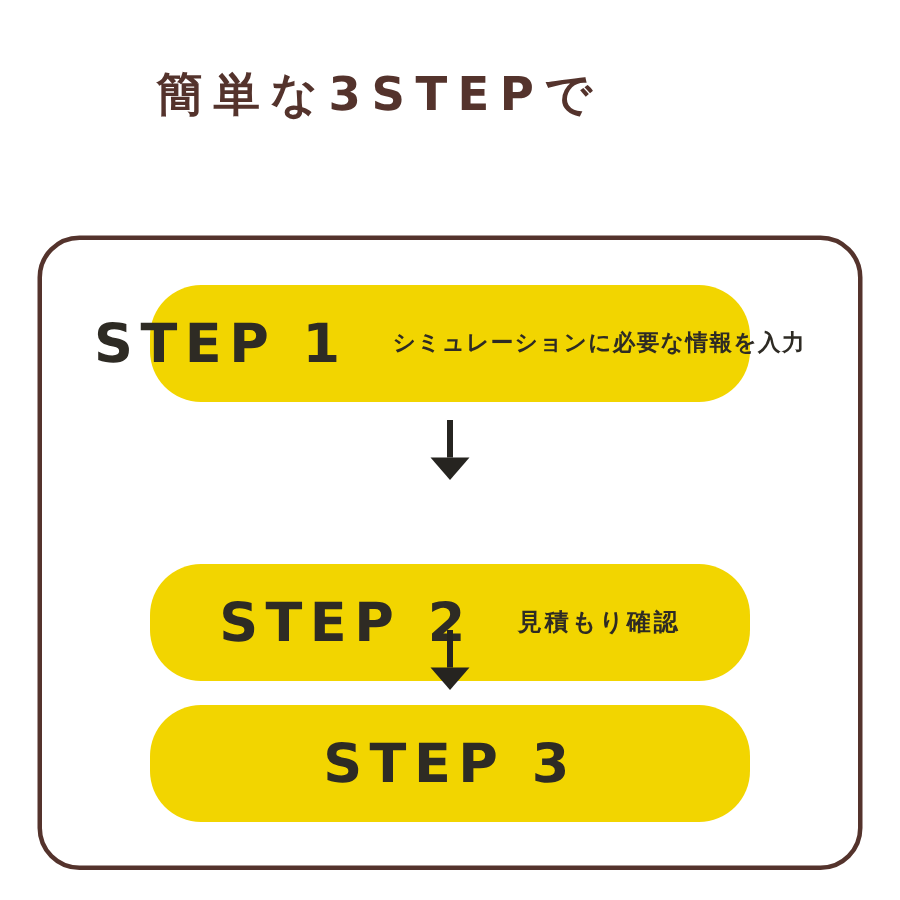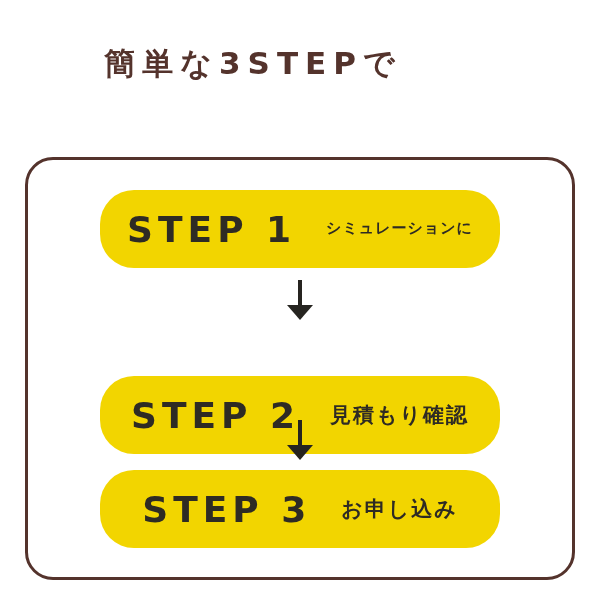--- a/index.html
+++ b/index.html
@@ -58,21 +58,21 @@
   .pill-1 { top: 30px; }
   .pill-2 { top: 170px; margin-top: 46px; }
   .pill-3 { top: 310px; }
   .step-label {
     font-size: 36px;
     font-weight: bold;
     letter-spacing: 5px;
     white-space: nowrap;
   }
   .step-desc {
-    font-size: 21px;
+    font-size: 16px;
     font-weight: bold;
     letter-spacing: 2px;
     white-space: nowrap;
   }
   .step-desc-small {
     display: flex;
     flex-direction: row;
     font-size: 15px;
     font-weight: bold;
     line-height: 1.55;
@@ -112,38 +112,38 @@
   <header class="title">
     <div class="title-line">簡単な3STEPで</div>
   </header>
 
   <div class="frame">
 
     <div class="pill pill-1">
       <span class="step-label">STEP 1</span>
       <span class="step-desc-small">
         <span class="desc-line">シミュレーションに</span>
+        <span class="desc-line">必要な情報を入力</span>
       </span>
     </div>
 
     <div class="arrow arrow-1">
       <span class="arrow-stem"></span>
       <span class="arrow-head"></span>
     </div>
 
     <div class="pill pill-2">
       <span class="step-label">STEP 2</span>
       <span class="step-desc">見積もり確認</span>
     </div>
 
     <div class="arrow arrow-2">
       <span class="arrow-stem"></span>
       <span class="arrow-head"></span>
     </div>
 
     <div class="pill pill-3">
       <span class="step-label">STEP 3</span>
-      <span class="step-desc">お申し込み</span>
     </div>
 
   </div>
 
 </div>
 
 </body></html>

